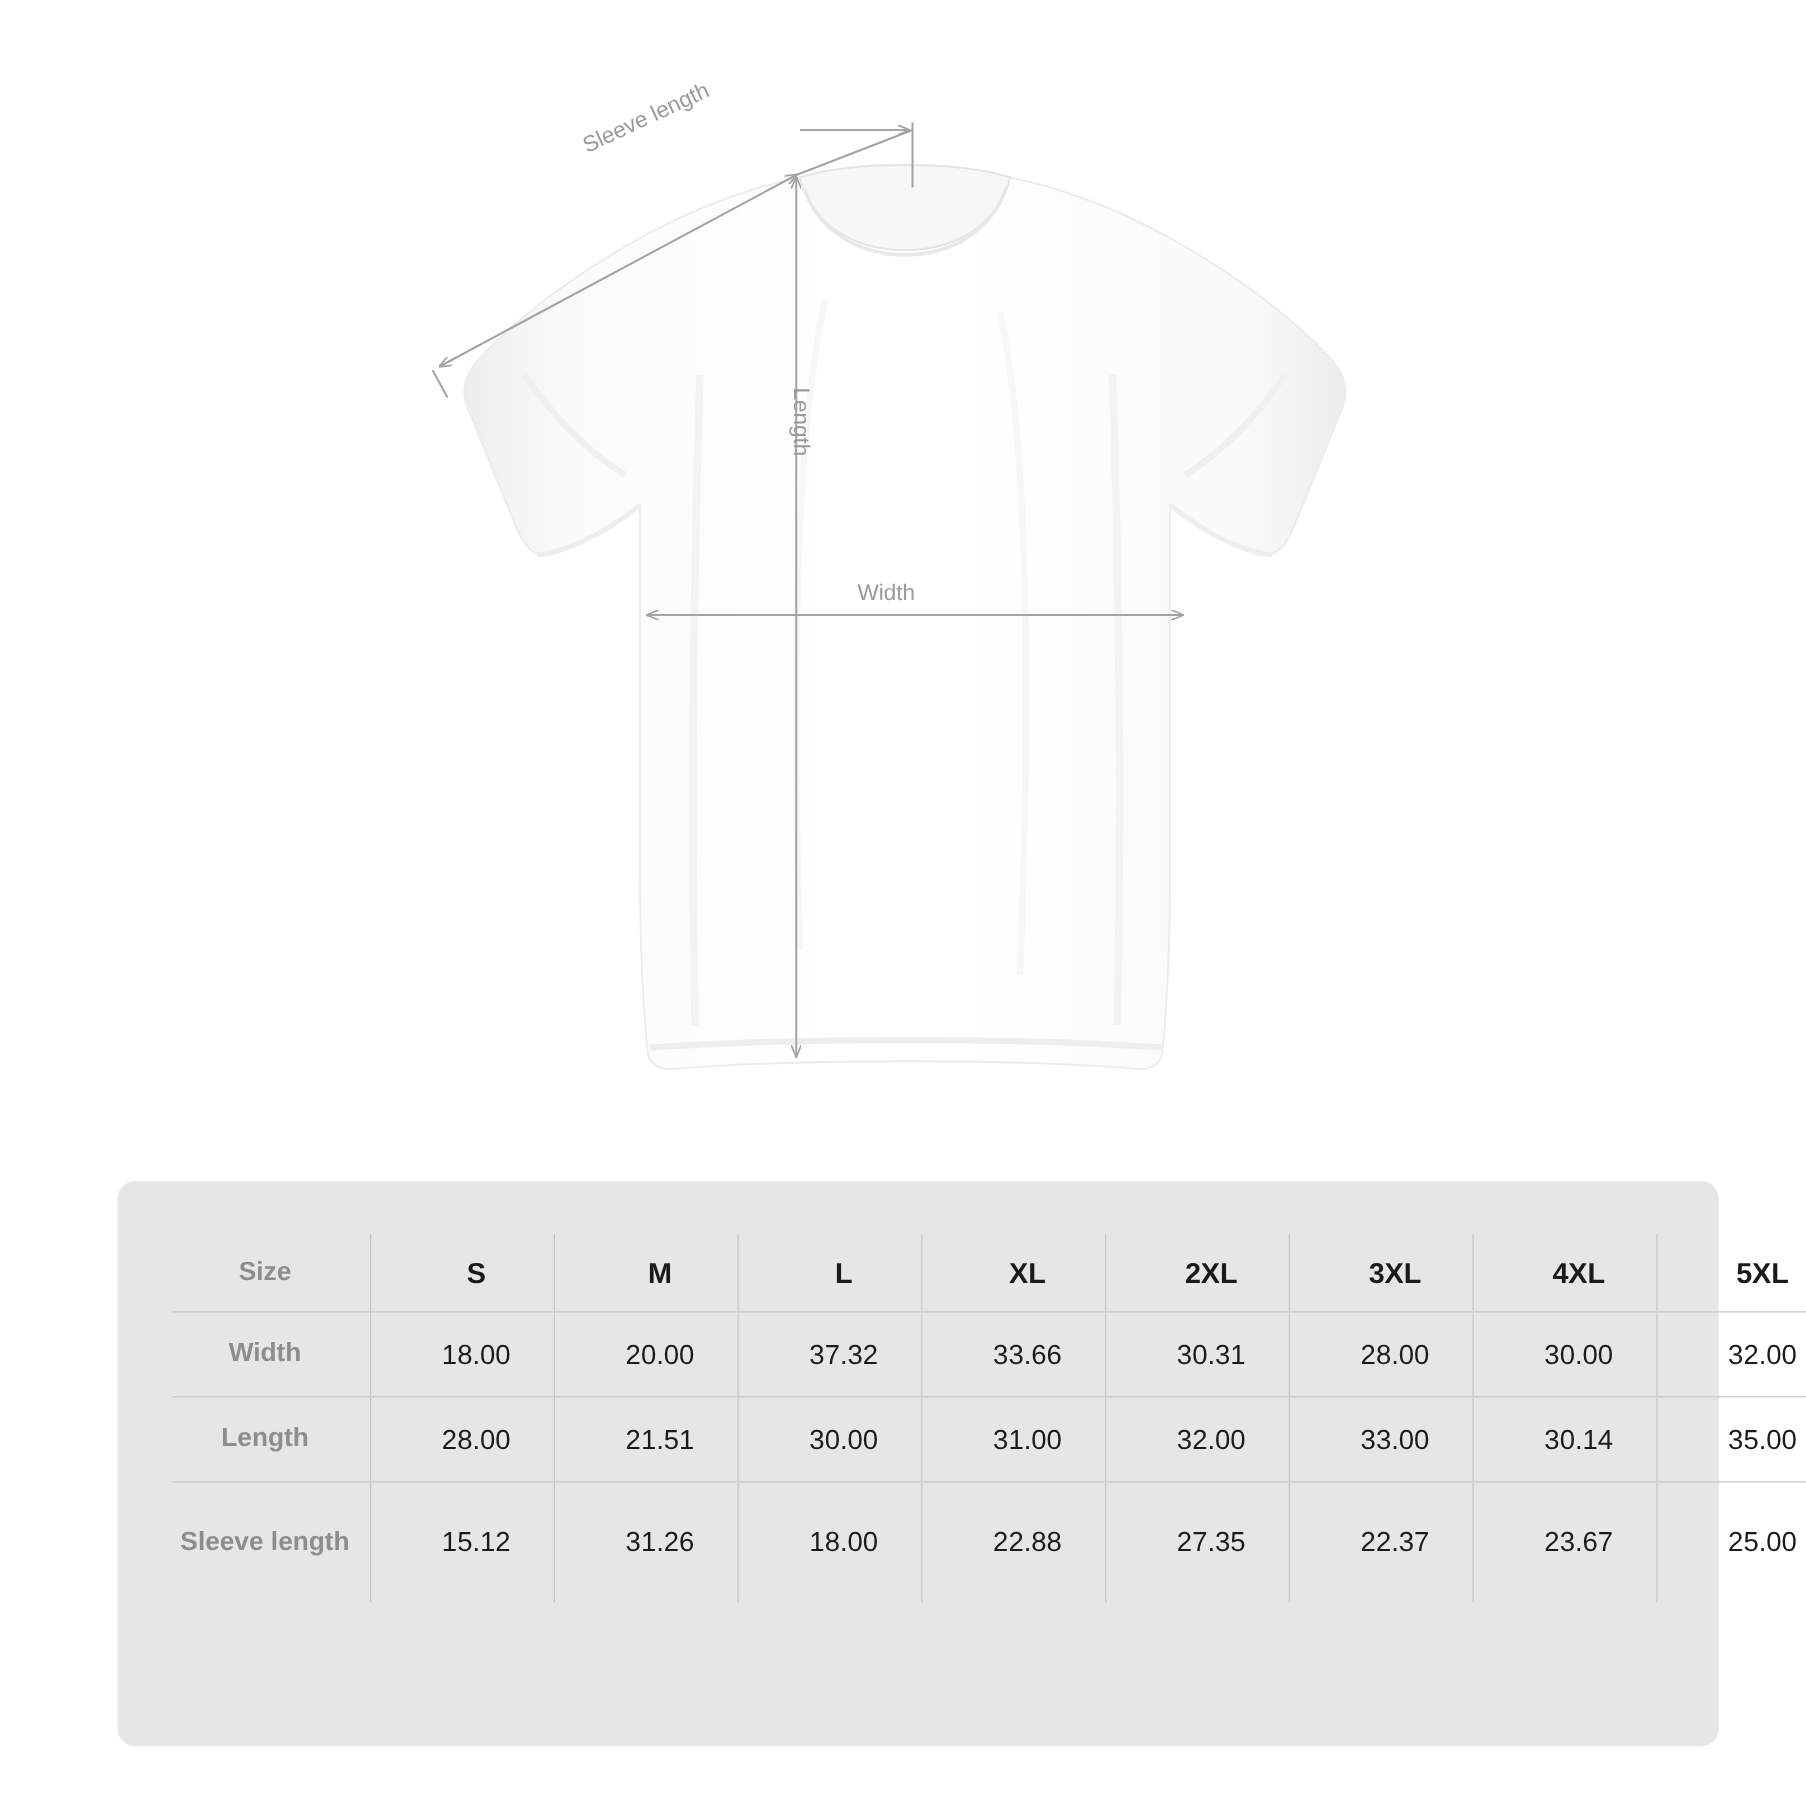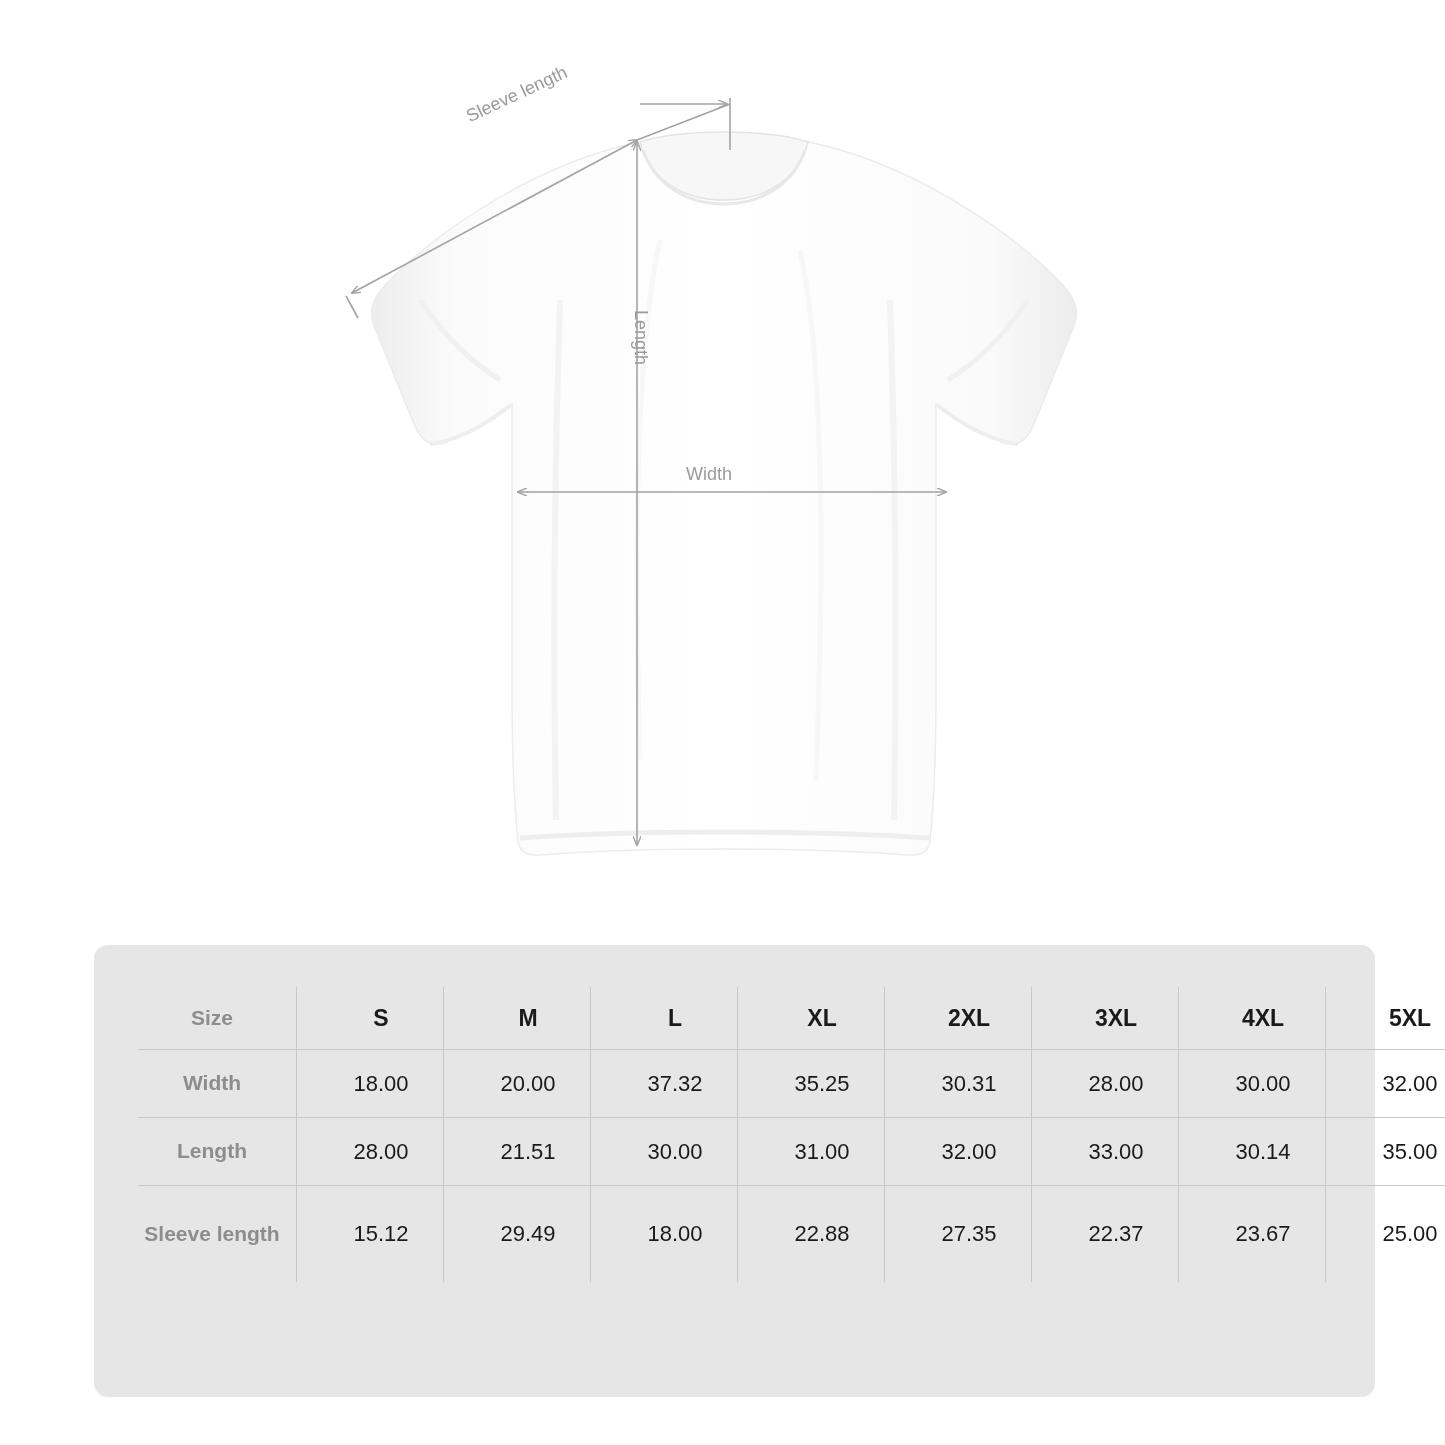--- a/index.html
+++ b/index.html
@@ -223,21 +223,21 @@
         <th class="colhead">3XL</th>
         <th class="colhead">4XL</th>
         <th class="colhead">5XL</th>
       </tr>
 
       <tr class="datarow" id="row-width">
         <td class="rowhead">Width</td>
         <td class="cell">18.00</td>
         <td class="cell">20.00</td>
         <td class="cell">37.32</td>
-        <td class="cell">35.25</td>
+        <td class="cell">33.66</td>
         <td class="cell">30.31</td>
         <td class="cell">28.00</td>
         <td class="cell">30.00</td>
         <td class="cell">32.00</td>
       </tr>
 
       <tr class="datarow" id="row-length">
         <td class="rowhead">Length</td>
         <td class="cell">28.00</td>
         <td class="cell">21.51</td>
@@ -245,21 +245,21 @@
         <td class="cell">31.00</td>
         <td class="cell">32.00</td>
         <td class="cell">33.00</td>
         <td class="cell">30.14</td>
         <td class="cell">35.00</td>
       </tr>
 
       <tr class="datarow" id="row-sleeve">
         <td class="rowhead">Sleeve length</td>
         <td class="cell">15.12</td>
-        <td class="cell">29.49</td>
+        <td class="cell">31.26</td>
         <td class="cell">18.00</td>
         <td class="cell">22.88</td>
         <td class="cell">27.35</td>
         <td class="cell">22.37</td>
         <td class="cell">23.67</td>
         <td class="cell">25.00</td>
       </tr>
     </tbody>
   </table>
 </div>

